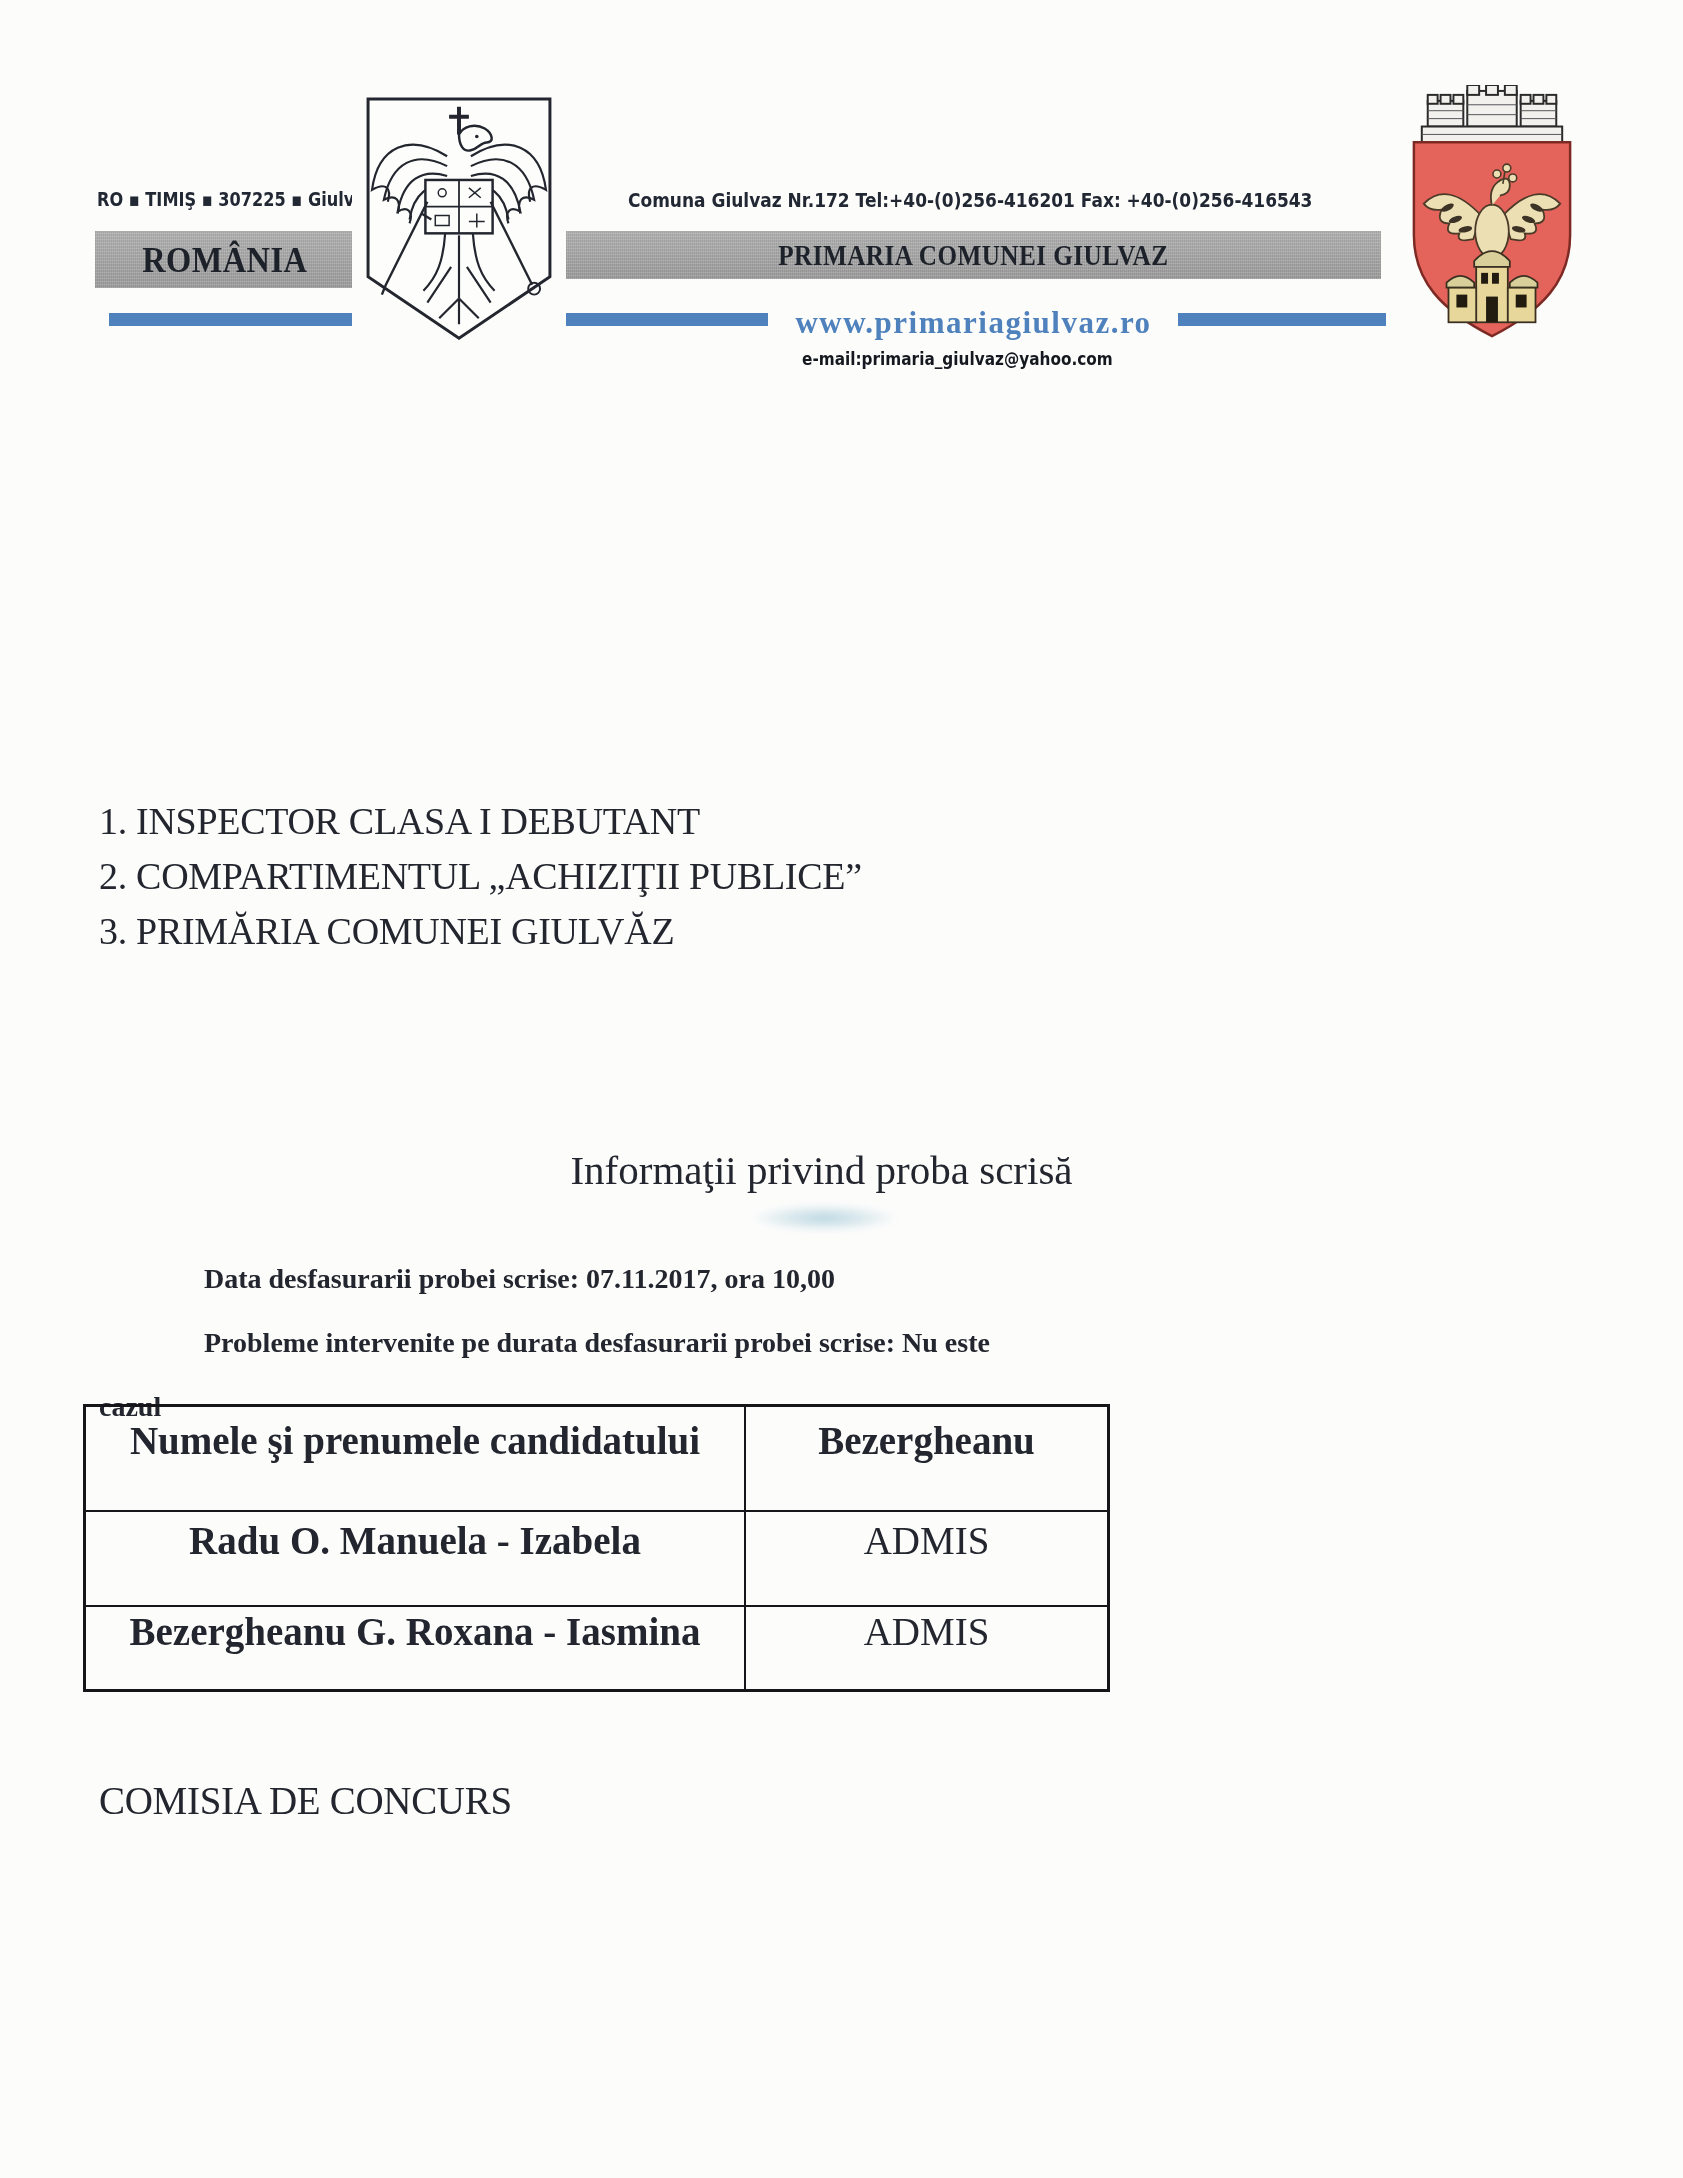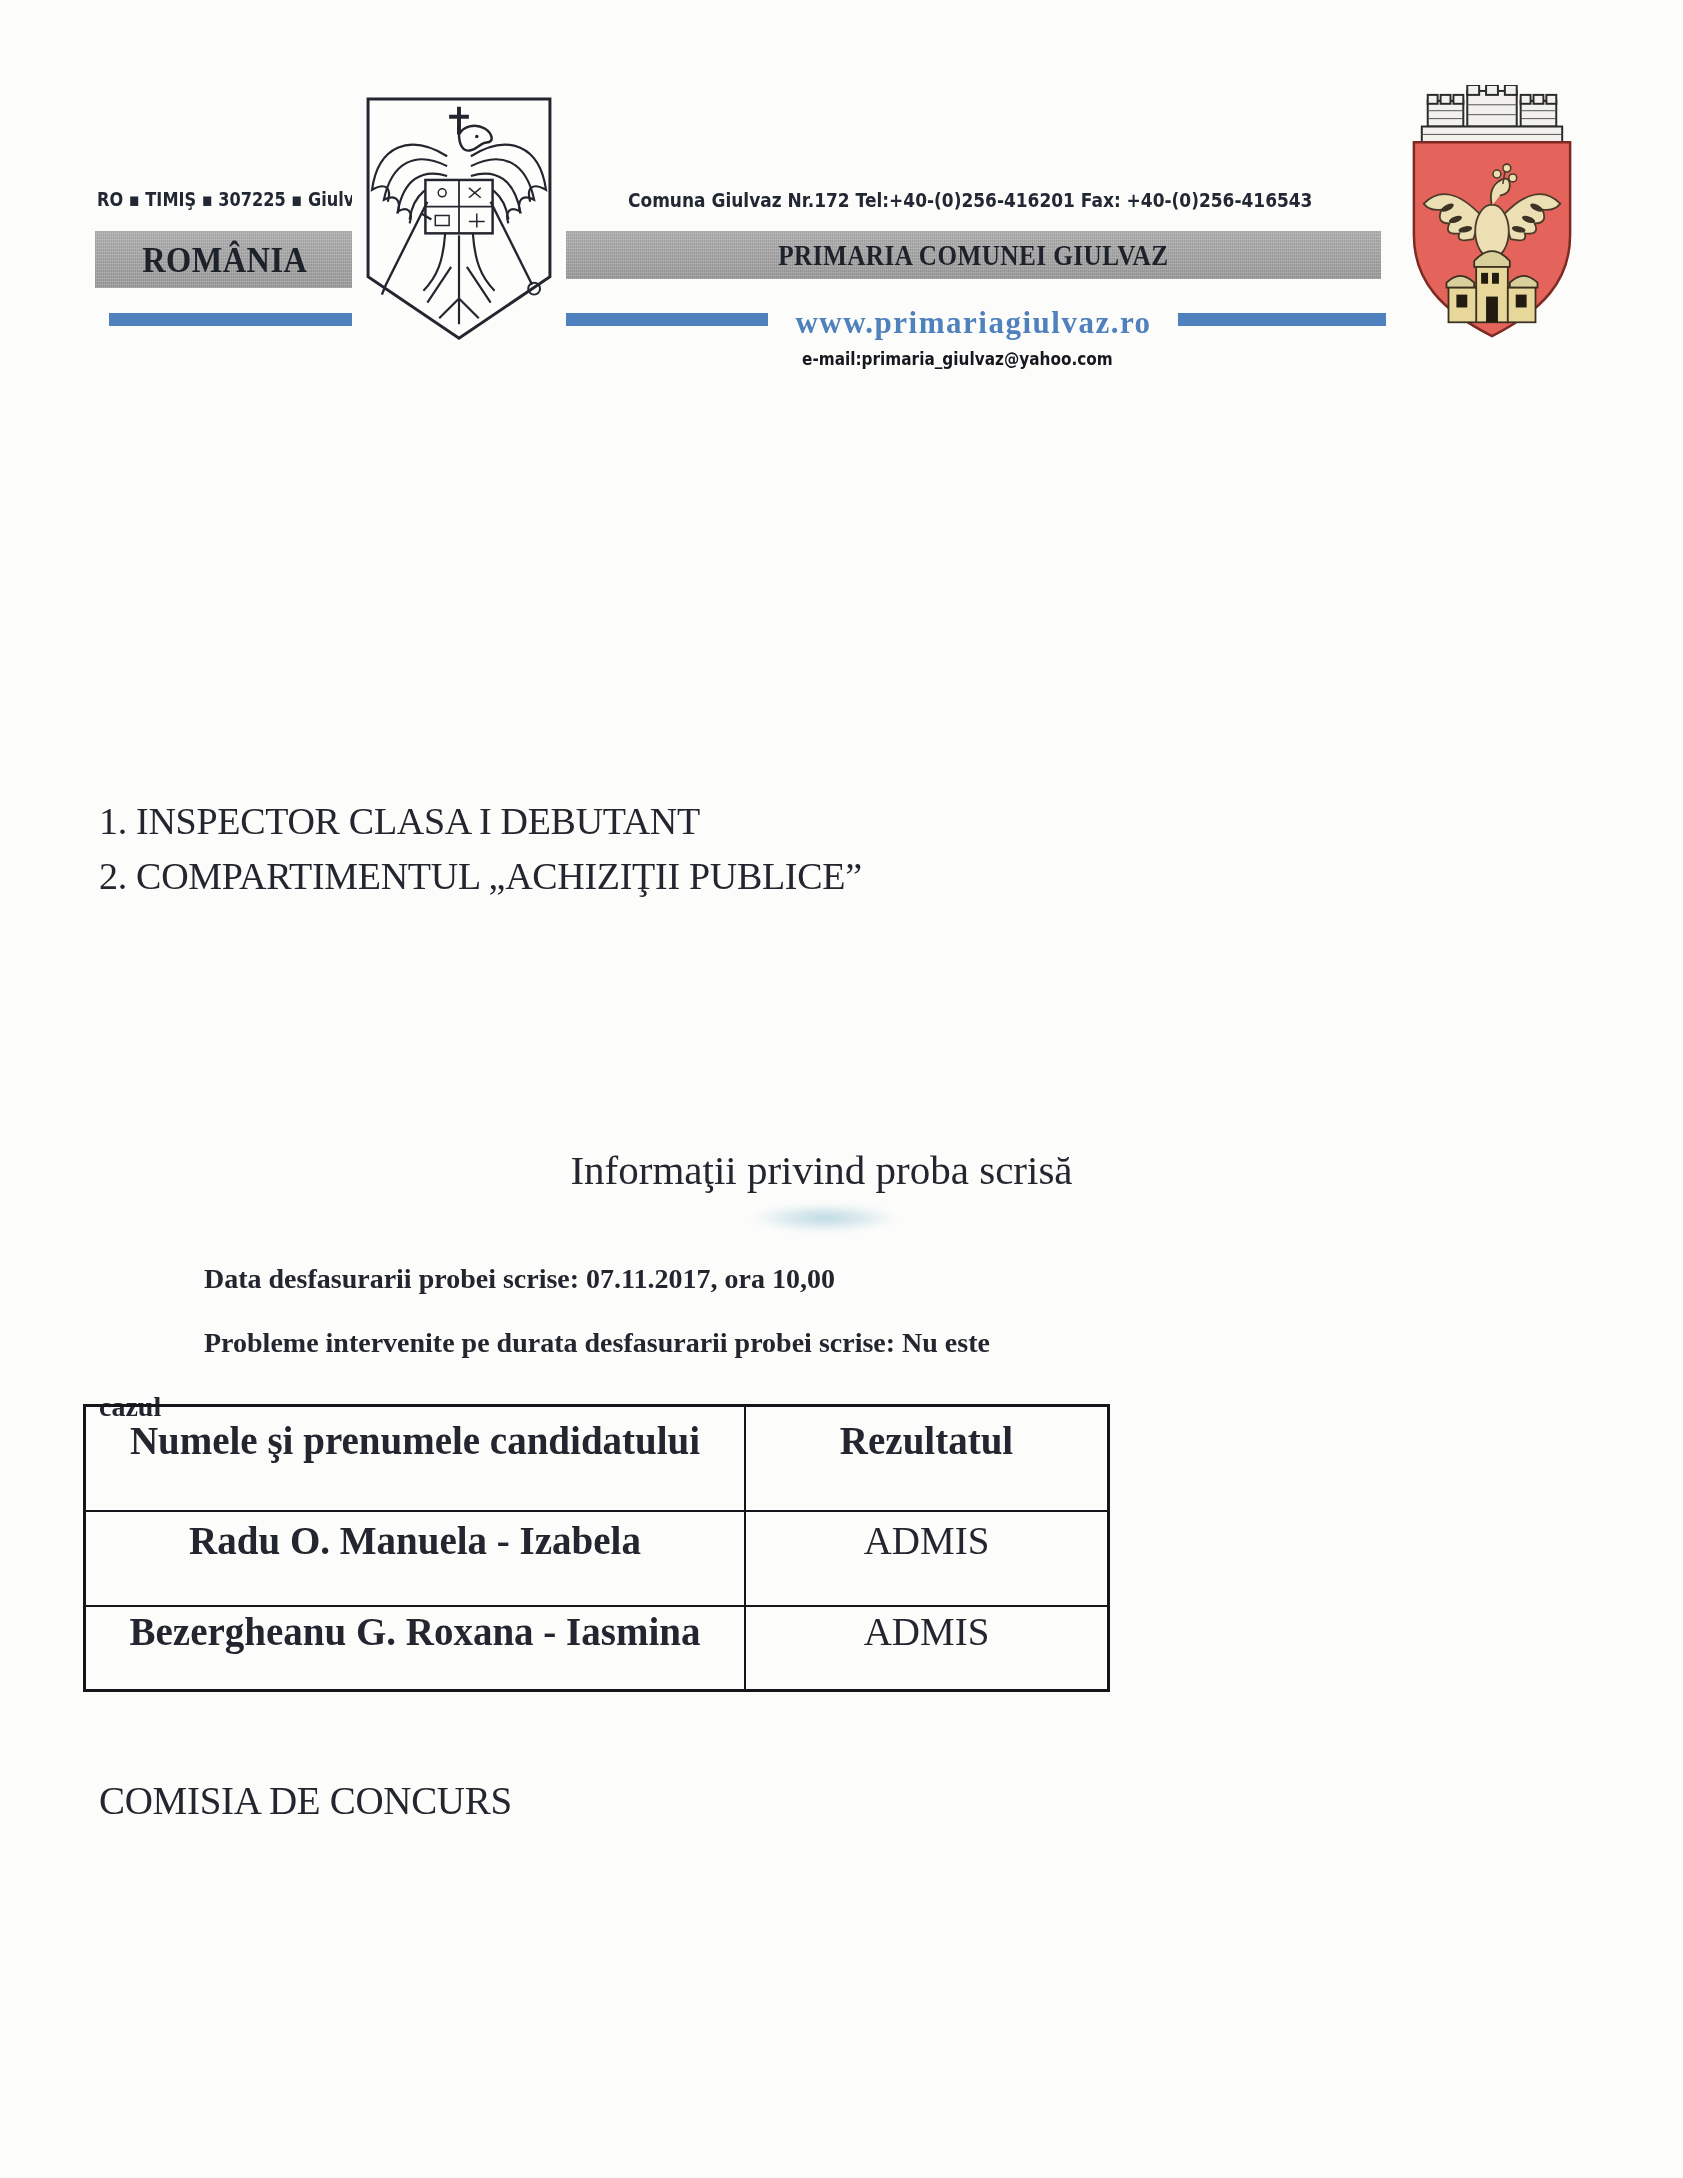--- a/index.html
+++ b/index.html
@@ -183,37 +183,38 @@
         <rect x="55" y="212" width="11" height="13"></rect>
         <rect x="115" y="212" width="11" height="13"></rect>
       </g>
     </svg>
   </div>
 
 
   <div class="abs" style="left:99px; top:794px;">
     <div class="list-item">1. INSPECTOR CLASA I DEBUTANT</div>
     <div class="list-item">2. COMPARTIMENTUL „ACHIZIŢII PUBLICE”</div>
+    <div class="list-item">3. PRIMĂRIA COMUNEI GIULVĂZ</div>
   </div>
 
   <div class="abs center-head" style="top:1146px;">Informaţii privind proba scrisă</div>
 
   <div class="abs smudge" style="left:750px; top:1204px;"></div>
 
   <div class="abs" style="left:99px; top:1243px;">
     <div class="para-line indent">Data desfasurarii probei scrise: 07.11.2017, ora 10,00</div>
     <div class="para-line indent">Probleme intervenite pe durata desfasurarii probei scrise: Nu este</div>
     <div class="para-line">cazul</div>
   </div>
 
   <table class="results abs" style="left:83px; top:1404px;">
     <tbody>
       <tr class="hdr">
         <td class="c-name">Numele şi prenumele candidatului</td>
-        <td class="c-res">Rezultatul</td>
+        <td class="c-res">Bezergheanu</td>
       </tr>
       <tr class="r1">
         <td class="c-name">Radu O. Manuela - Izabela</td>
         <td class="c-res">ADMIS</td>
       </tr>
       <tr class="r2">
         <td class="c-name">Bezergheanu G. Roxana - Iasmina</td>
         <td class="c-res">ADMIS</td>
       </tr>
     </tbody>

